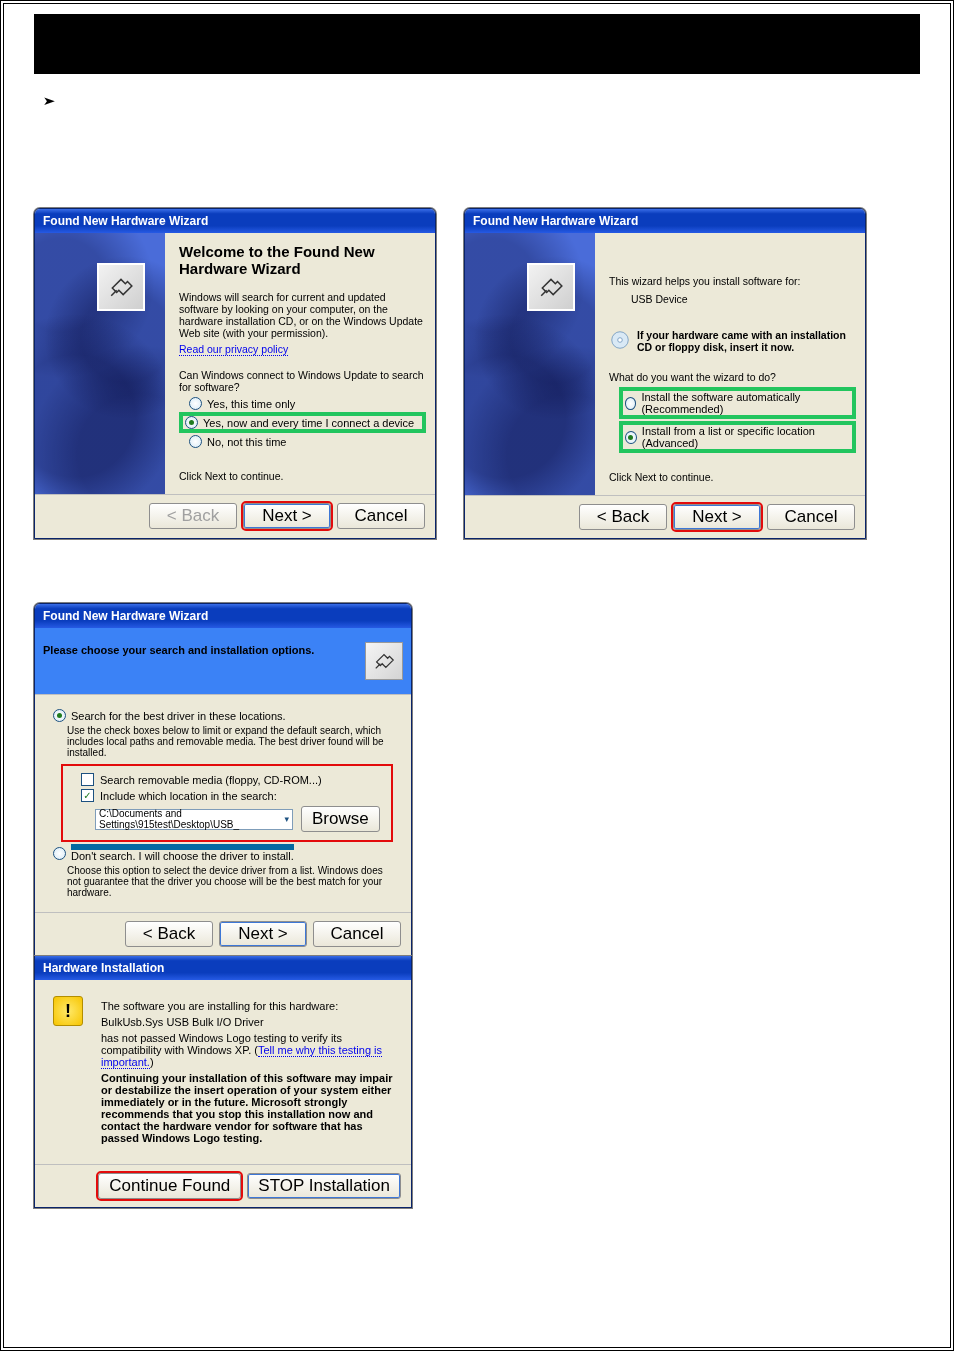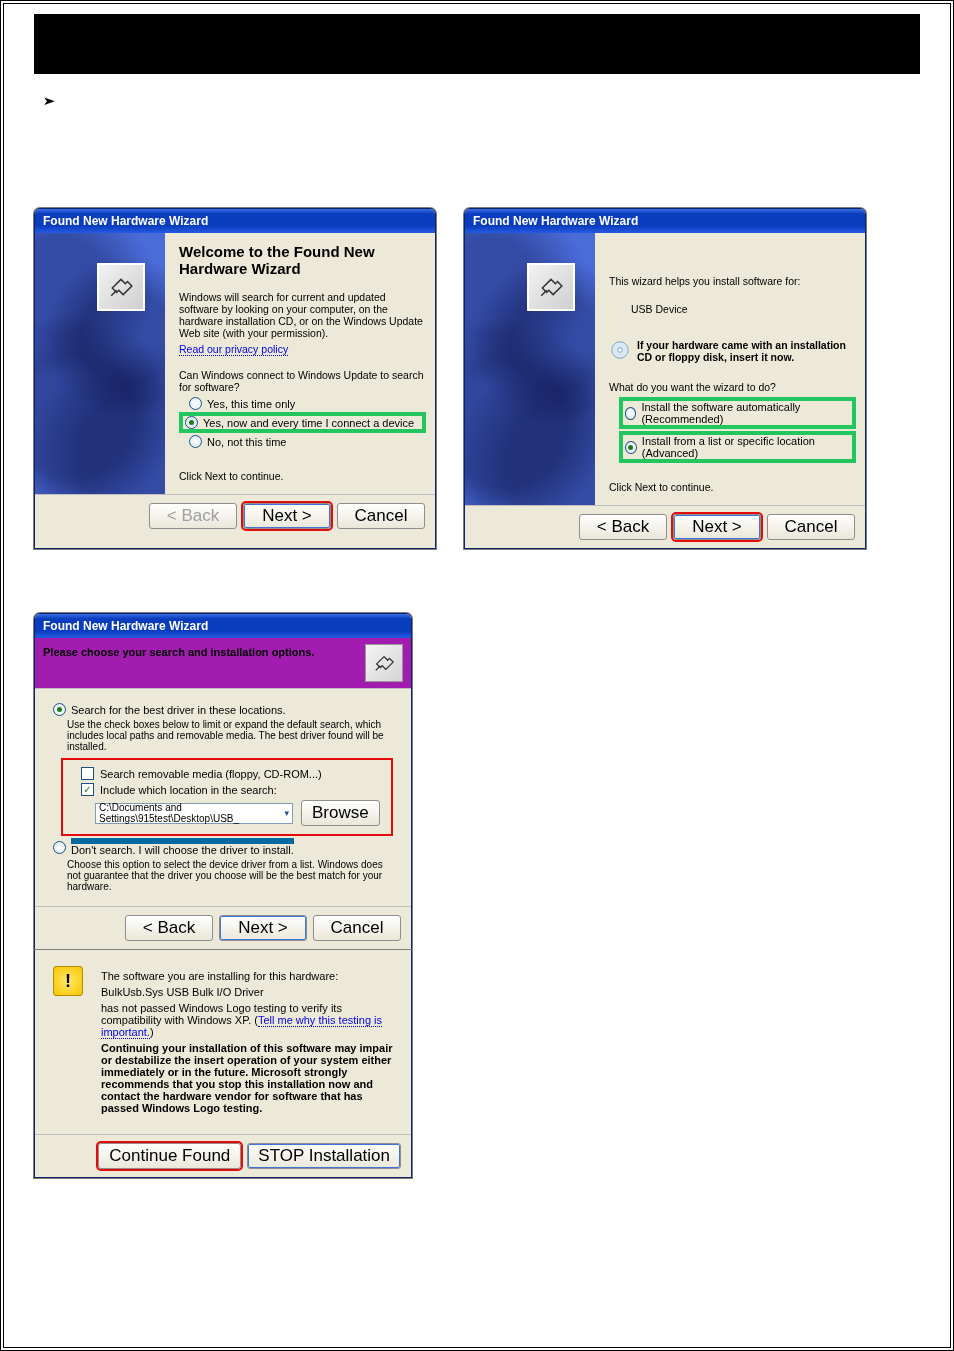--- a/index.html
+++ b/index.html
@@ -131,24 +131,24 @@
     display: inline-flex;
     align-items: center;
     justify-content: center;
     margin-right: 6px;
   }
   .flex-start { display: flex; align-items: flex-start; }
   .bold { font-weight: bold; }
 
   
   .dialog3-header {
-    background: #a21caf;
+    background: #3b82f6;
     display: flex;
     border-bottom: 1px solid #bfbfbf;
-    padding: 6px 8px;
+    padding: 14px 8px;
     align-items: flex-start;
   }
   .dialog3-header .txt { flex: 1; font-weight: bold; font-size: 11px; padding-top: 2px; }
   .dialog3-header .ic { width: 36px; height: 36px; border: 1px solid #999; background: linear-gradient(135deg,#f5f5f5,#d4d4d4); display:flex;align-items:center;justify-content:center; }
   .dialog3-header .ic svg { width:22px;height:22px; }
   .dialog3-body { padding: 12px 18px 8px 18px; }
   .chk-row { display:flex; align-items:center; gap:6px; margin: 3px 0 3px 14px; }
   .chk { width:11px;height:11px;border:1px solid #1c5180;background:#fff; display:inline-flex;align-items:center;justify-content:center;}
   .chk .tick { color:#1f7b1f; font-size:10px; line-height:8px; }
   .path-input-row { display:flex; align-items:center; gap:8px; margin:4px 0 0 28px;}
@@ -230,21 +230,21 @@
           <div class="tex"></div>
           <div class="icon-box">
             <svg viewBox="0 0 24 24">
                 <path d="M4 13 L12 5 L16 9 L18 7 L22 11 L14 19 L10 15 L8 17 Z" fill="none" stroke="#333" stroke-width="1.4"></path>
                 <path d="M3 20 L8 15" stroke="#333" stroke-width="1.4"></path>
               </svg>
           </div>
         </div>
         <div class="content">
           <p style="margin-top:32px">This wizard helps you install software for:</p>
-          <p style="margin-left:22px; margin-top:16px">USB Device</p>
+          <p style="margin-left:22px; margin-top:6px">USB Device</p>
 
           <div class="flex-start" style="margin-top:24px">
             <span class="cd-icon">
               <svg viewBox="0 0 24 24" width="22" height="22">
                   <circle cx="12" cy="12" r="9" fill="#d9e9f5" stroke="#7a9fc2"></circle>
                   <circle cx="12" cy="12" r="2.5" fill="#fff" stroke="#7a9fc2"></circle>
                 </svg>
             </span>
             <p class="bold" style="margin:0">If your hardware came with an installation CD or floppy disk, insert it now.</p>
           </div>
@@ -323,20 +323,21 @@
         </div>
         <div class="buttons">
           <span class="btn">&lt; Back</span>
           <span class="btn default">Next &gt;</span>
           <span class="btn">Cancel</span>
         </div>
       </div>
     </div>
 
     <div class="dialog" style="width:376px; margin-top:0; border-top:none; border-radius:0">
+      <div class="titlebar">Hardware Installation</div>
       <div class="dialog4-body">
         <div class="warn-icon">
             <span>!</span>
           </div>
         <div class="txtcol" style="flex:1">
           <p>The software you are installing for this hardware:</p>
           <p>BulkUsb.Sys USB Bulk I/O Driver</p>
           <p>
             <span>has not passed Windows Logo testing to verify its compatibility with Windows XP. (</span><span class="link">Tell me why this testing is important.</span><span>)</span>
           </p>

